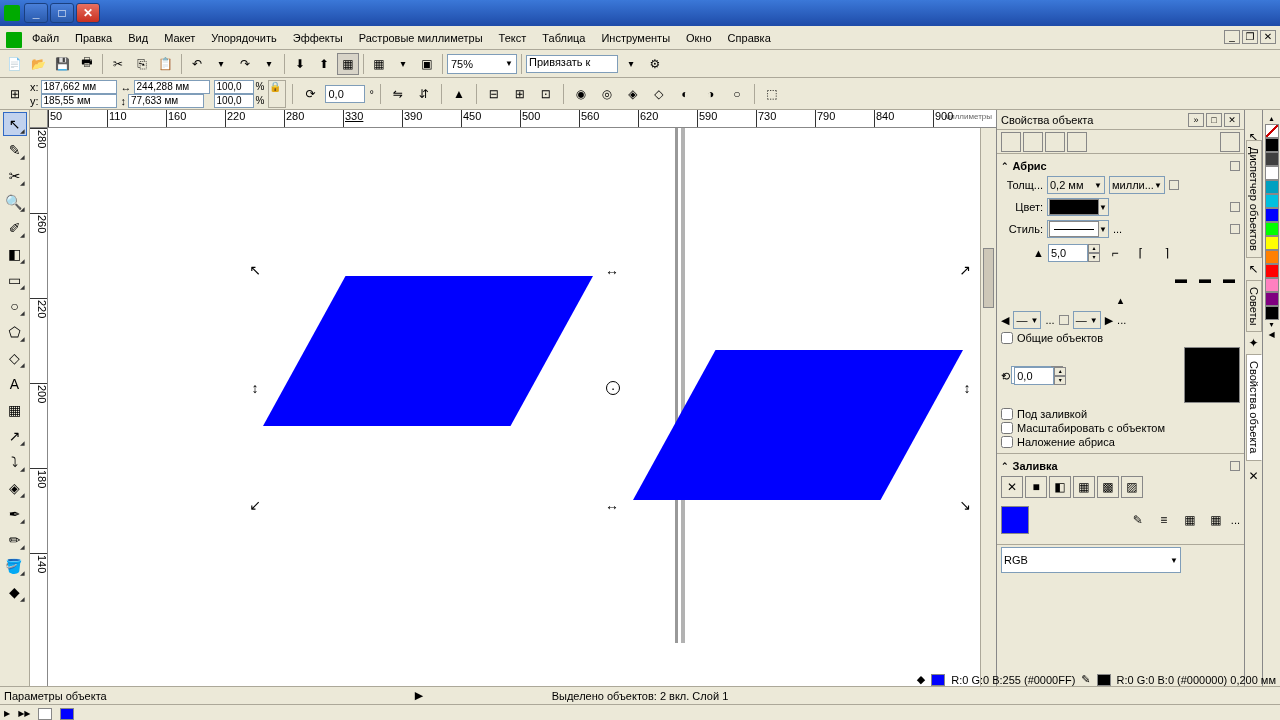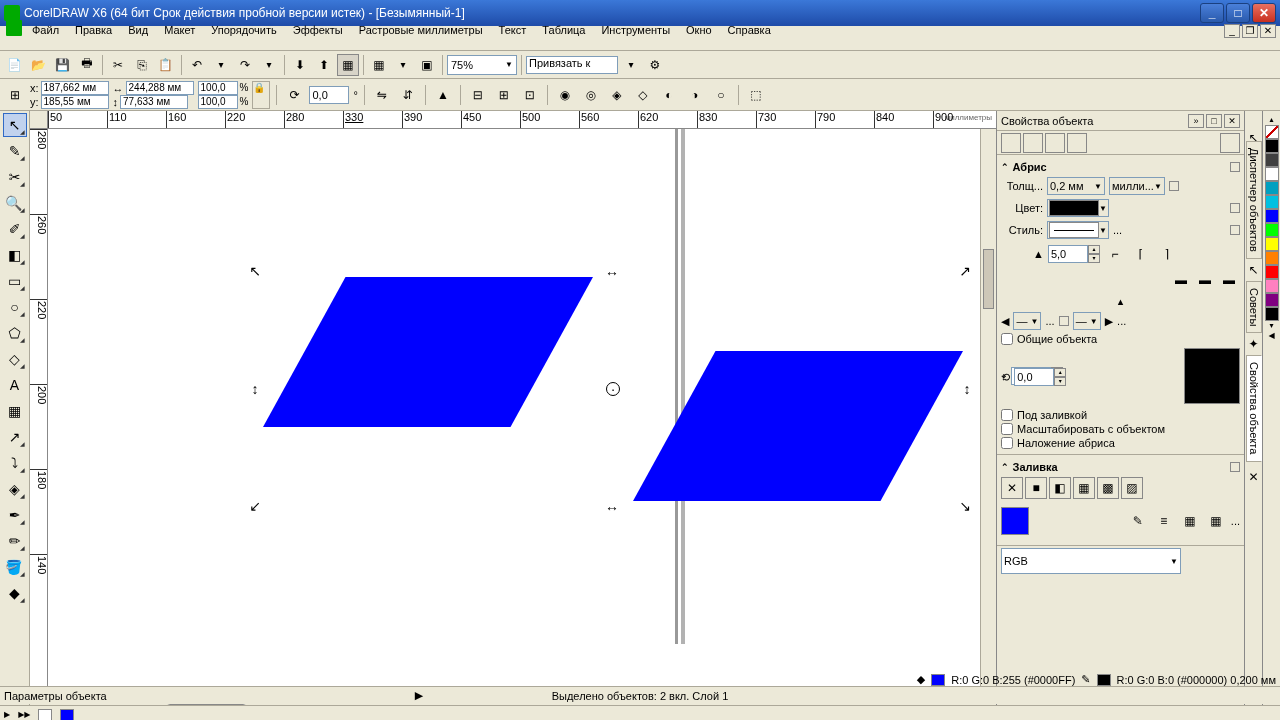--- a/index.html
+++ b/index.html
@@ -3,36 +3,36 @@
 <meta charset="utf-8">
 <style>
 *{margin:0;padding:0;box-sizing:border-box;font-family:Tahoma,sans-serif;font-size:11px;user-select:none}
 body{background:#ece9d8;width:1280px;height:720px;overflow:hidden;position:relative}
 .titlebar{height:26px;background:linear-gradient(to bottom,#3b78d8,#1e4ba8);display:flex;align-items:center;color:#fff;padding:0 4px}
 .titlebar .appicon{width:16px;height:16px;background:#0a0;border-radius:2px;margin-right:4px}
 .titlebar .title{flex:1;font-size:12px}
 .winbtns{display:flex;gap:2px}
 .winbtn{width:24px;height:20px;background:linear-gradient(#4a80da,#2a5aac);border:1px solid #1a4080;border-radius:3px;display:flex;align-items:center;justify-content:center;color:#fff;font-size:12px;font-weight:bold}
 .winbtn.close{background:linear-gradient(#e87060,#c83020)}
-.menubar{height:24px;background:#ece9d8;display:flex;align-items:flex-end;padding:12px 4px;border-bottom:1px solid #aca899}
+.menubar{height:24px;background:#ece9d8;display:flex;align-items:flex-start;padding:4px 4px;border-bottom:1px solid #aca899}
 .menuitem{padding:2px 8px;cursor:default}
 .menuitem:first-child{width:20px;padding:2px}
 .miniicon{width:16px;height:16px;background:#0a0;border-radius:1px}
 .mdibtn{margin-left:auto;display:flex;gap:2px}
 .mdibtn span{width:16px;height:14px;border:1px solid #888;background:#ece9d8;font-size:10px;text-align:center;line-height:12px}
 .toolbar{height:28px;background:#ece9d8;display:flex;align-items:center;padding:0 4px;gap:2px;border-bottom:1px solid #aca899}
 .tbtn{width:22px;height:22px;border:1px solid transparent;display:flex;align-items:center;justify-content:center;font-size:12px}
 .tbtn.active{border-color:#888;background:#d8d4c8}
 .tsep{width:1px;height:20px;background:#aca899;margin:0 2px}
 .tdrop{width:70px;height:20px;border:1px solid #7f9db9;background:#fff;display:flex;align-items:center;padding:0 3px;font-size:11px}
 .tdrop .arr{margin-left:auto;font-size:8px}
 .propbar{height:32px;background:#ece9d8;display:flex;align-items:center;padding:0 4px;gap:4px;border-bottom:1px solid #aca899}
 .coordblk{display:flex;flex-direction:column;font-size:10px;gap:0}
 .coord{display:flex;align-items:center;gap:2px}
-.coord input{width:68px;height:14px;border:1px solid #7f9db9;font-size:10px;padding:0 2px}
+.coord input{width:76px;height:14px;border:1px solid #7f9db9;font-size:10px;padding:0 2px}
 .pct{font-size:10px}
 .lockbtn{width:18px;height:28px;border:1px solid #aca899;background:#ece9d8;font-size:10px}
 .rotinp{width:40px;height:18px;border:1px solid #7f9db9;padding:0 2px}
 .main{display:flex;height:594px}
 .toolbox{width:30px;background:#ece9d8;border-right:1px solid #aca899;display:flex;flex-direction:column;align-items:center;padding-top:2px;gap:2px}
 .tool{width:24px;height:24px;border:1px solid transparent;display:flex;align-items:center;justify-content:center;font-size:14px;position:relative}
 .tool.active{border-color:#316ac5;background:#c1d2ee}
 .tool .flyarr{position:absolute;bottom:1px;right:1px;font-size:6px;color:#333}
 .canvaswrap{flex:1;display:flex;flex-direction:column;position:relative;background:#aca899}
 .rulerx{height:18px;background:#fff;border-bottom:1px solid #888;position:relative;margin-left:18px;overflow:hidden;font-size:8px}
@@ -100,21 +100,20 @@
 .statpanels .sw{width:14px;height:12px;border:1px solid #888}
 .snapcombo{display:flex;align-items:center;gap:2px}
 .snapinp{width:92px;height:18px;border:1px solid #7f9db9;padding:0 2px;background:#fff}
 .caparr{font-size:10px}
 </style>
 </head>
 <body>
 
 <div class="titlebar">
   <div class="appicon"></div>
-  <div class="title">CorelDRAW X6 (64 бит Срок действия пробной версии истек) - [Безымянный-1]</div>
   <div class="winbtns">
     <div class="winbtn">_</div>
     <div class="winbtn">□</div>
     <div class="winbtn close">✕</div>
   </div>
 </div>
 
 <div class="menubar">
   <div class="menuitem">
       <div class="miniicon"></div>
@@ -262,21 +261,21 @@
         <div class="tick" style="left: 59px;">110</div>
         <div class="tick" style="left: 118px;">160</div>
         <div class="tick" style="left: 177px;">220</div>
         <div class="tick" style="left: 236px;">280</div>
         <div class="tick" style="left: 295px; text-decoration: underline;">330</div>
         <div class="tick" style="left: 354px;">390</div>
         <div class="tick" style="left: 413px;">450</div>
         <div class="tick" style="left: 472px;">500</div>
         <div class="tick" style="left: 531px;">560</div>
         <div class="tick" style="left: 590px;">620</div>
-        <div class="tick" style="left: 649px;">830</div>
+        <div class="tick" style="left: 649px;">590</div>
         <div class="tick" style="left: 708px;">730</div>
         <div class="tick" style="left: 767px;">790</div>
         <div class="tick" style="left: 826px;">840</div>
         <div class="tick" style="left: 885px;">900</div>
       </div>
     <div class="canvasrow">
       <div class="rulery">
           <div class="tick" style="top: 0px;">280</div>
           <div class="tick" style="top: 85px;">260</div>
           <div class="tick" style="top: 170px;">220</div>
@@ -399,21 +398,21 @@
         <span class="sq" style="width:10px;height:10px;border:1px solid #888"></span>
         <div class="pdrop" style="width:28px">
             <span>—</span>
             <span class="arr">▼</span>
           </div>
         <span>▶</span>
         <span>...</span>
       </div>
       <div class="chk">
           <input type="checkbox" style="">
-          <span>Общие объекта</span>
+          <span>Общие объектов</span>
         </div>
       <div class="proprow">
         <span>↕</span>
         <div class="spinbox">
             <input value="100" style="">
             <div class="spins">
               <span>▴</span>
               <span>▾</span>
             </div>
           </div>

